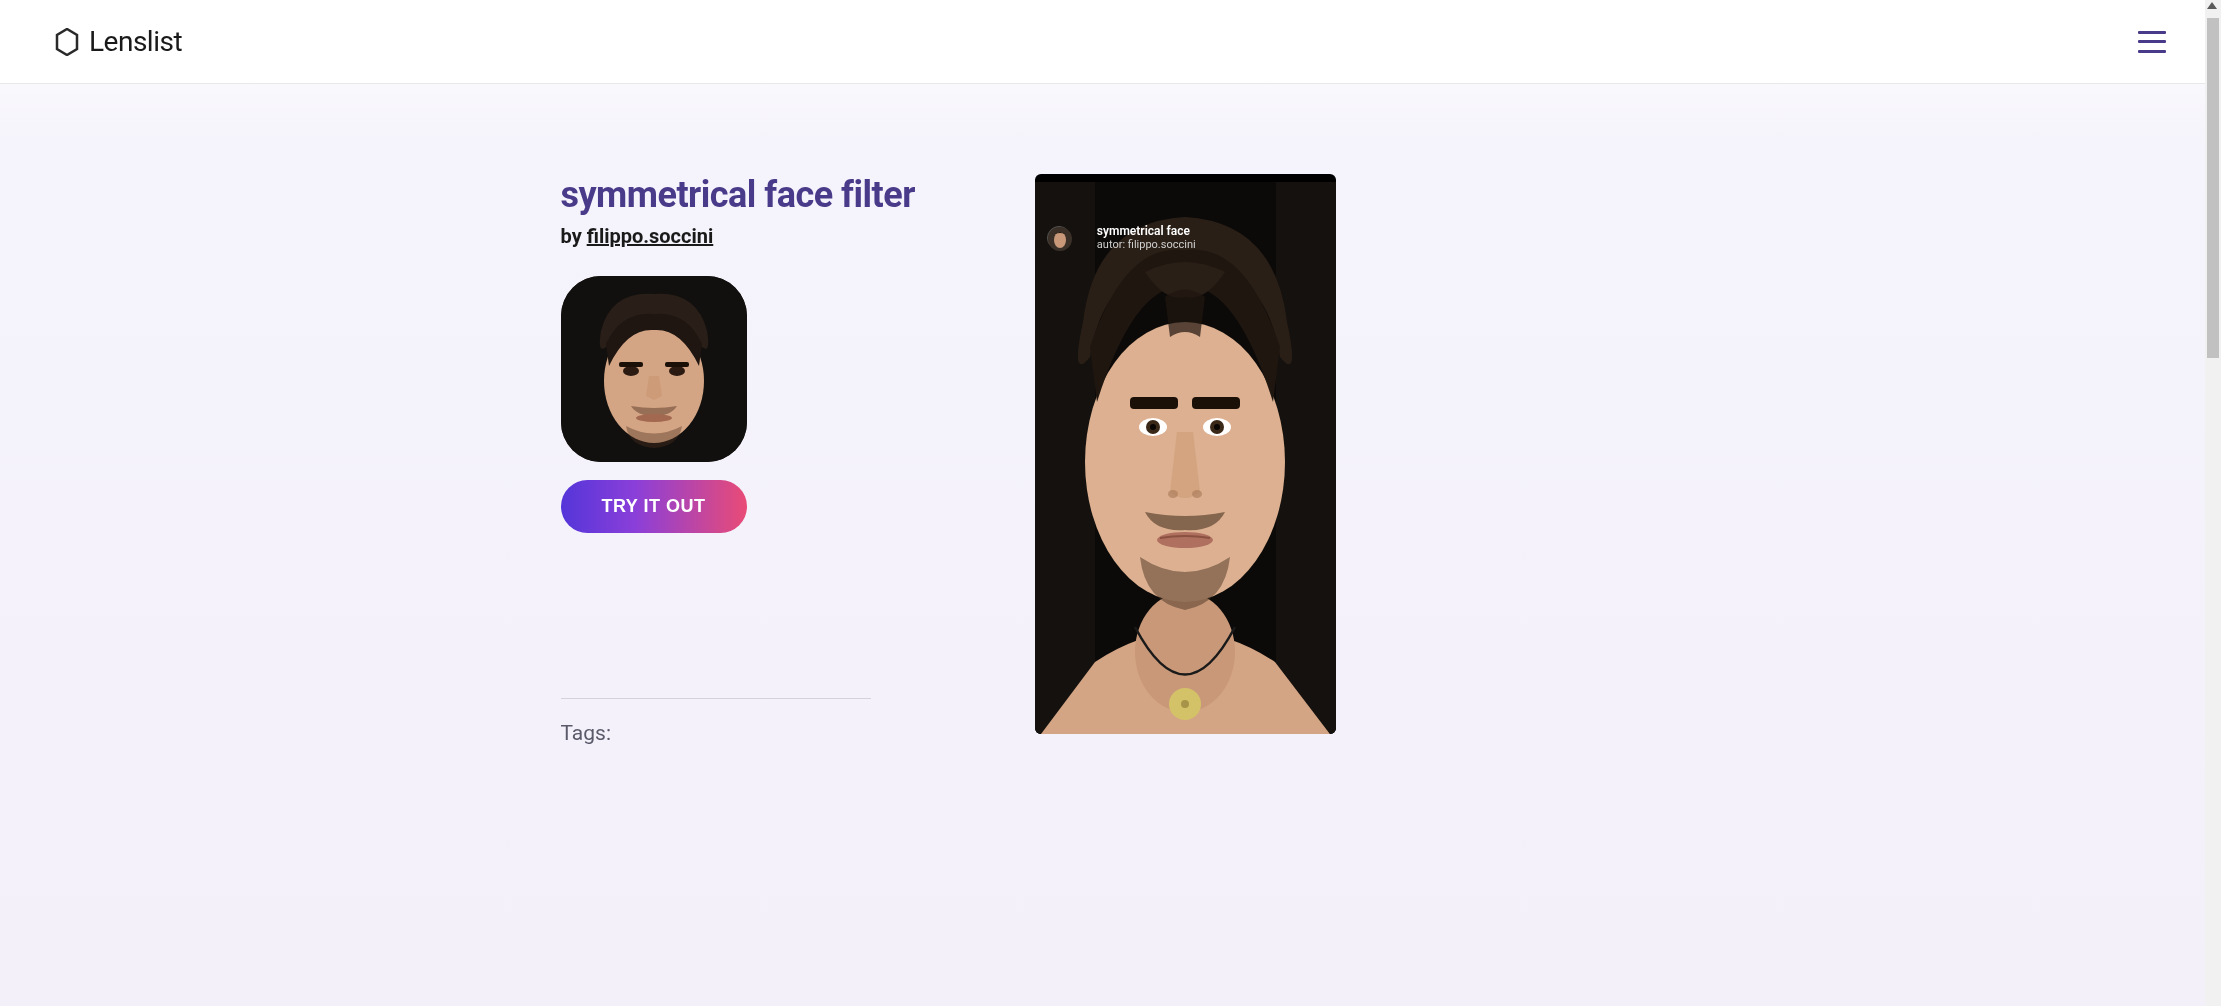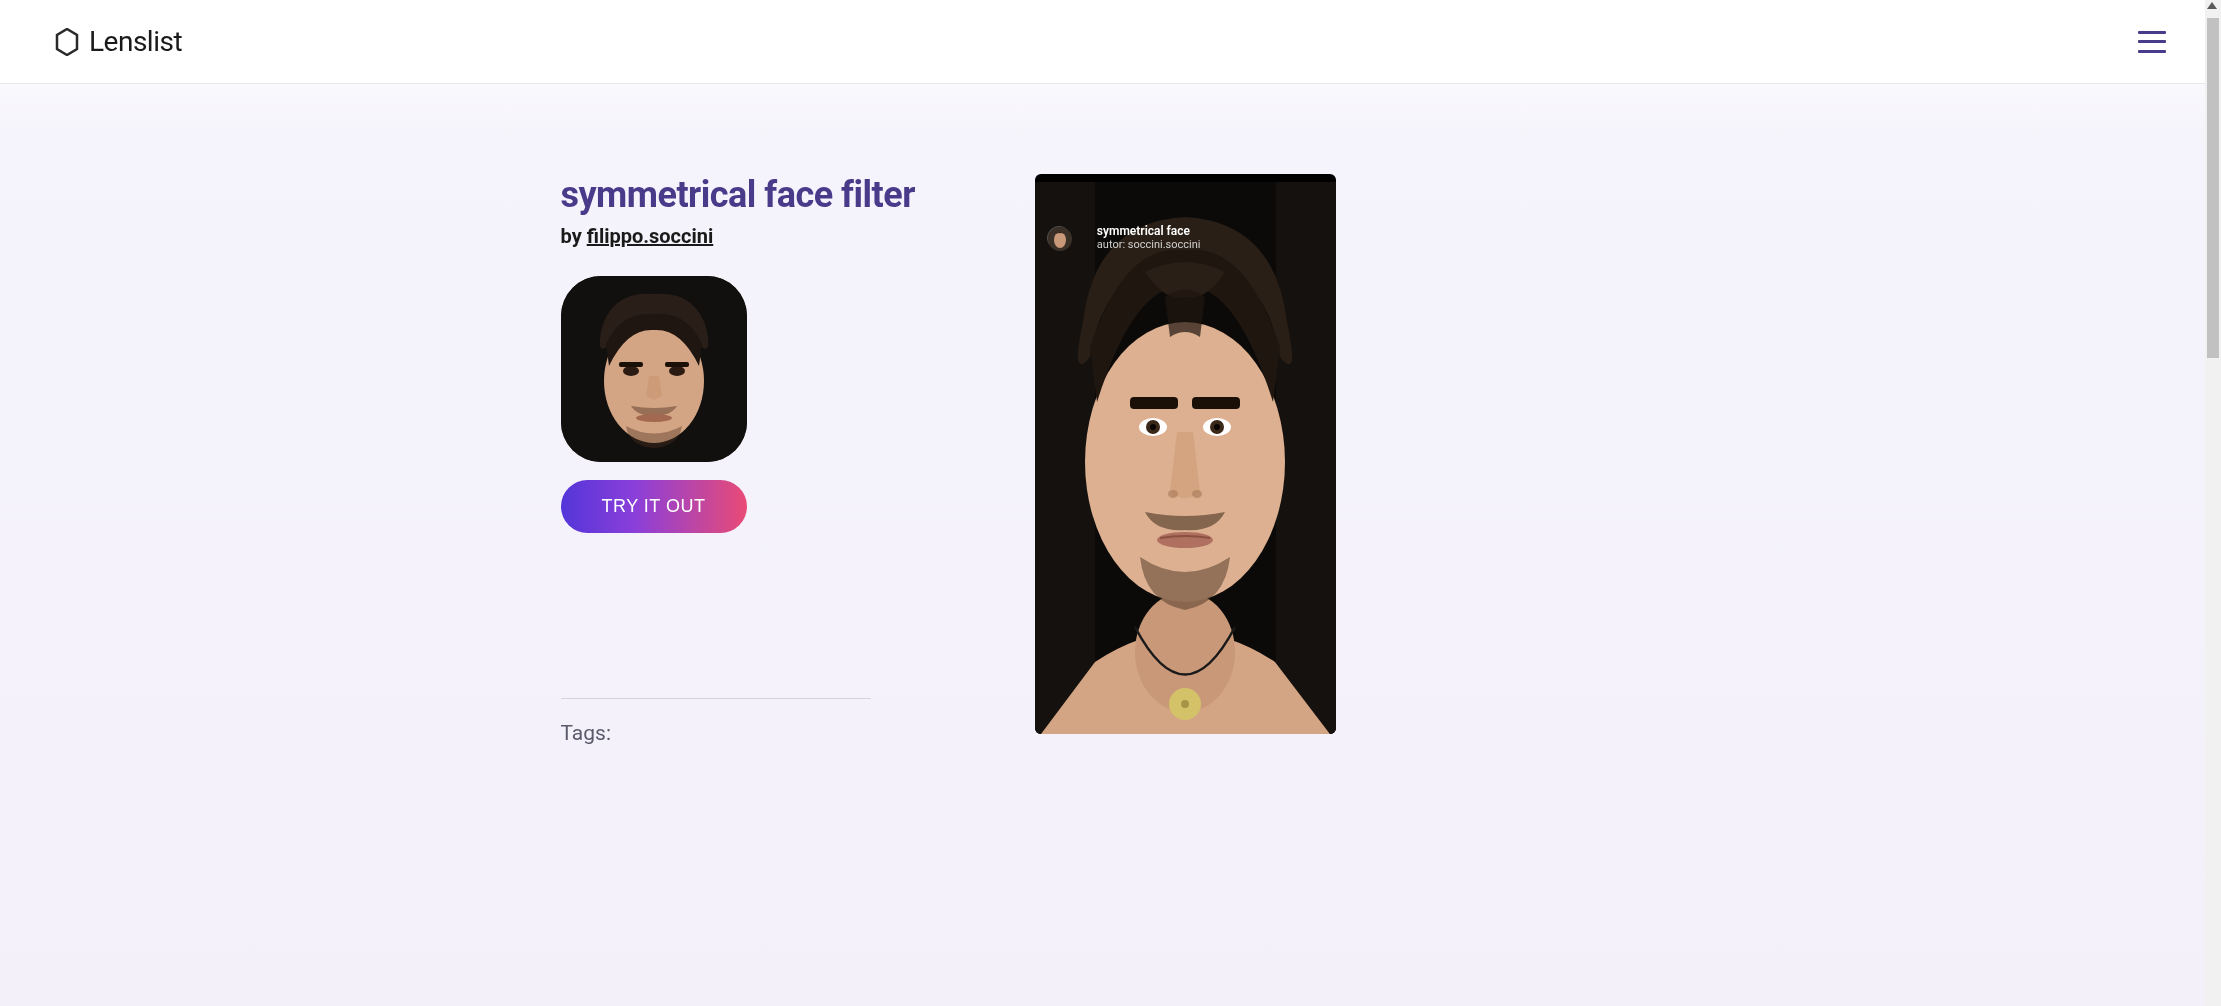--- a/index.html
+++ b/index.html
@@ -100,21 +100,21 @@
       border-radius: 40px;
       background: #1a1412;
       position: relative;
       overflow: hidden;
     }
     
     .try-button {
       margin-top: 18px;
       padding: 16px 40px;
       font-size: 18px;
-      font-weight: 400;
+      font-weight: 700;
       color: #ffffff;
       background: linear-gradient(90deg, #5435d9 0%, #8b3fd9 40%, #e94b76 100%);
       border: none;
       border-radius: 999px;
       cursor: pointer;
       letter-spacing: 0.5px;
       width: 186px;
       text-align: center;
     }
     
@@ -266,21 +266,21 @@
     <div class="preview-header">
       <div class="preview-avatar">
         <svg viewBox="0 0 24 24" width="24" height="24">
           <circle cx="12" cy="12" r="12" fill="#3a3028"></circle>
           <ellipse cx="12" cy="13" rx="6" ry="8" fill="#c89878"></ellipse>
           <path d="M 5 8 Q 12 2 19 8 Q 17 6 12 6 Q 7 6 5 8" fill="#1a120c"></path>
         </svg>
       </div>
       <div class="preview-text">
         <span class="preview-name">symmetrical face</span>
-        <span class="preview-author">autor: soccini.soccini</span>
+        <span class="preview-author">autor: filippo.soccini</span>
       </div>
     </div>
     <svg class="face-svg" viewBox="0 0 301 560" preserveAspectRatio="xMidYMin slice">
       <rect width="301" height="560" fill="#0c0a09"></rect>
       <rect x="0" y="0" width="60" height="560" fill="#1a1512" opacity="0.6"></rect>
       <rect x="241" y="0" width="60" height="560" fill="#1a1512" opacity="0.6"></rect>
 
       <path d="M 60 480 Q 150 420 240 480 L 301 560 L 0 560 Z" fill="#d4a584"></path>
       <ellipse cx="150" cy="470" rx="50" ry="60" fill="#c89878"></ellipse>
 

